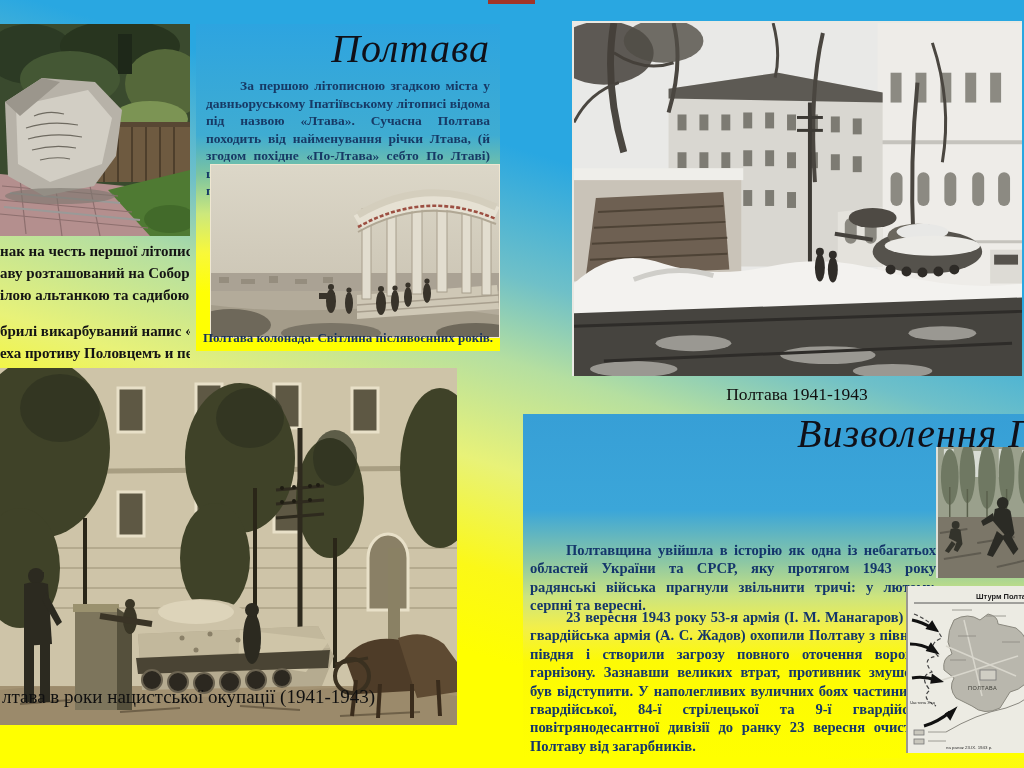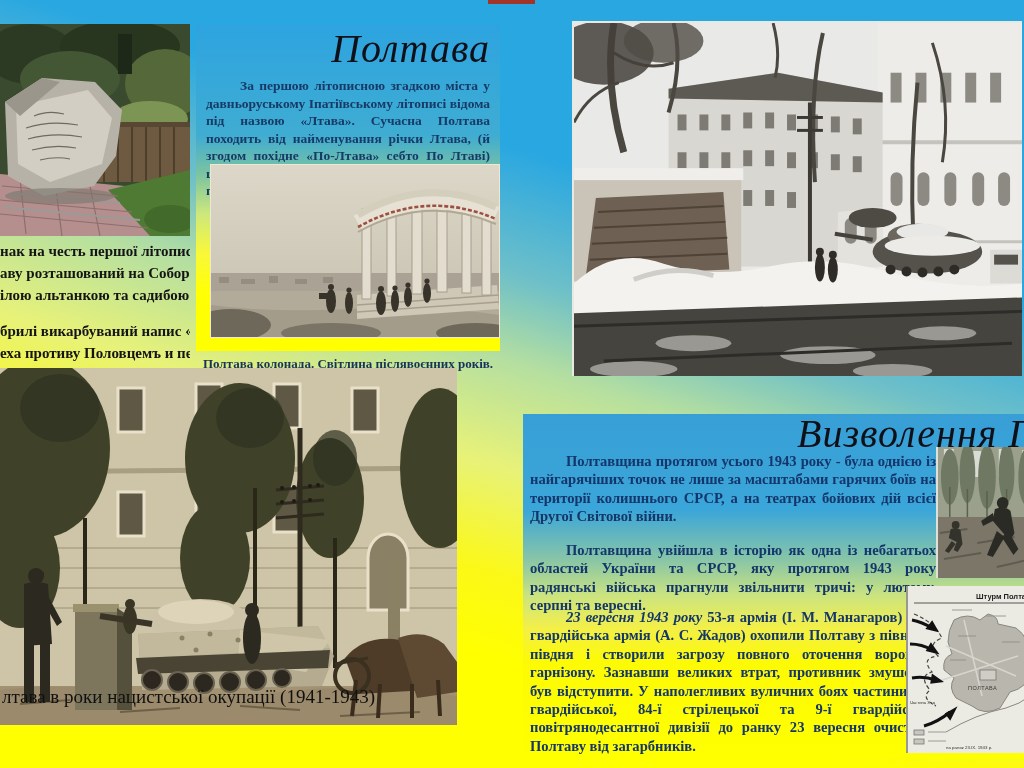--- a/index.html
+++ b/index.html
@@ -22,35 +22,35 @@
     left:196px;top:24px;width:304px;height:327px;
     background:linear-gradient(180deg,#2da4e0 0%,#3facd2 34%,#7cc4a0 46%,#cce87c 58%,#f8f83a 70%,#ffff05 82%,#ffff00 100%);
   }
   .panel-title{font-style:italic;font-size:40px;line-height:1.05;color:#101018;letter-spacing:1px;}
   .panel-poltava .panel-title{text-align:right;padding:4px 10px 0 0;}
   .panel-poltava .panel-body{
     margin:7px 10px 0 10px;font-size:13.5px;line-height:1.3;text-align:justify;
     text-indent:34px;color:#173a66;font-weight:700;
   }
   .colonnade-photo{left:210px;top:164px;width:288px;height:172px;border:1px solid #efe7d2;}
-  .colonnade-caption{left:200px;top:356px;width:296px;text-align:center;font-size:13px;font-weight:700;color:#17325c;}
+  .colonnade-caption{left:200px;top:330px;width:296px;text-align:center;font-size:13px;font-weight:700;color:#17325c;}
   
   .street-photo{left:572px;top:21px;width:450px;height:355px;border-left:2px solid #e9e9e3;border-top:2px solid #e9e9e3;box-sizing:border-box;}
   .street-caption{left:572px;top:384px;width:450px;text-align:center;font-size:17.5px;color:#101010;}
   
   .panel-liberation{
     left:523px;top:414px;width:501px;height:344px;
     background:linear-gradient(180deg,#379fd6 0%,#3ba6d9 28%,#8cc7a4 43%,#cce47f 53%,#f2ef4a 62%,#fdfa05 72%,#ffff00 100%);
   }
   .lib-title{left:797px;top:413px;white-space:nowrap;}
   .lib-par{left:530px;width:406px;font-size:14.6px;line-height:1.26;text-align:justify;text-indent:36px;color:#14366b;font-weight:700;}
   .lib-p1{top:452px;}
   .lib-p2{top:541px;}
   .lib-p3{top:608px;}
-  .lib-lead{font-style:italic;}
+  .lib-lead{}
   .soldiers-photo{left:936px;top:447px;width:100px;height:131px;border-left:2px solid #dfe0d8;box-sizing:border-box;}
   .assault-map{left:906px;top:586px;width:126px;height:167px;}
   
   .tank-photo{left:0;top:368px;width:457px;height:357px;}
   .tank-caption{left:2px;top:686px;white-space:nowrap;font-size:19px;color:#101010;}
 </style>
 </head>
 <body>
 
 <div class="slide">
@@ -285,24 +285,24 @@
         <ellipse cx="255" cy="334" rx="48" ry="9"></ellipse>
       <ellipse cx="370" cy="312" rx="34" ry="7"></ellipse>
         <ellipse cx="60" cy="348" rx="44" ry="8"></ellipse>
       <ellipse cx="320" cy="350" rx="40" ry="7"></ellipse>
     </g>
     <g stroke="#2e2c29" stroke-width="3">
         <line x1="0" y1="305" x2="450" y2="290"></line>
         <line x1="30" y1="340" x2="440" y2="322"></line>
       </g>
   </svg>
+  <div class="abs street-caption">Полтава 1941-1943</div>
 
   <div class="abs panel-liberation"></div>
   <div class="abs panel-title lib-title">Визволення Полтави</div>
-  <div class="abs lib-par lib-p1">Полтавщина протягом усього 1943 року - була однією із найгарячіших точок не лише за масштабами гарячих боїв на території колишнього СРСР, а на театрах бойових дій всієї Другої Світової війни.</div>
   <div class="abs lib-par lib-p2">Полтавщина увійшла в історію як одна із небагатьох областей України та СРСР, яку протягом 1943 року радянські війська прагнули звільнити тричі: у лютому, серпні та вересні.</div>
   <div class="abs lib-par lib-p3"><b class="lib-lead">23 вересня 1943 року</b> <span>53-я армія (І. М. Манагаров) і 5-а гвардійська армія (А. С. Жадов) охопили Полтаву з півночі і півдня і створили загрозу повного оточення ворожого гарнізону. Зазнавши великих втрат, противник змушений був відступити. У наполегливих вуличних боях частини 95-ї гвардійської, 84-ї стрілецької та 9-ї гвардійської повітрянодесантної дивізії до ранку 23 вересня очистили Полтаву від загарбників.</span></div>
 
   <svg class="abs soldiers-photo" viewBox="0 0 100 131" preserveAspectRatio="none">
     <rect width="100" height="131" fill="#9aa08c"></rect>
     <g fill="#d8dcd4">
         <rect x="6" y="2" width="10" height="30"></rect>
         <rect x="36" y="4" width="8" height="26"></rect>
         <rect x="62" y="2" width="9" height="28"></rect>
         <rect x="86" y="3" width="9" height="24"></rect>

